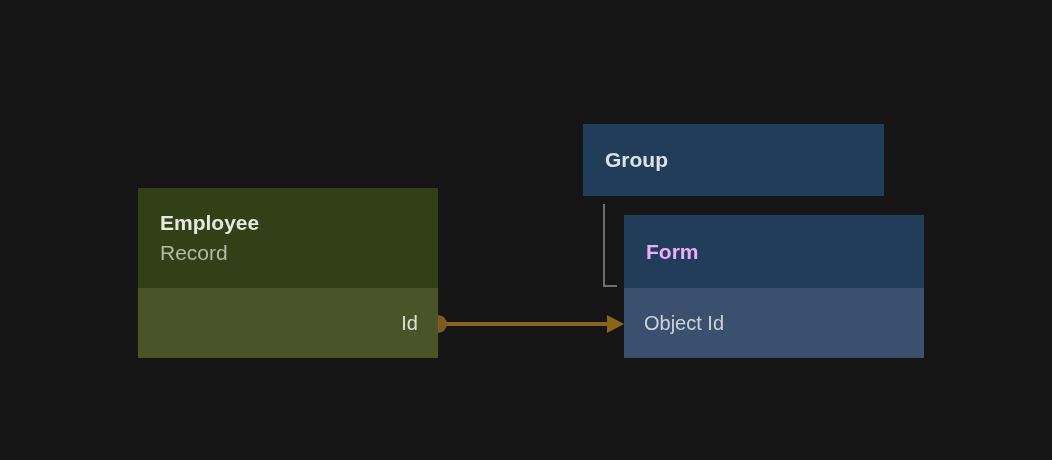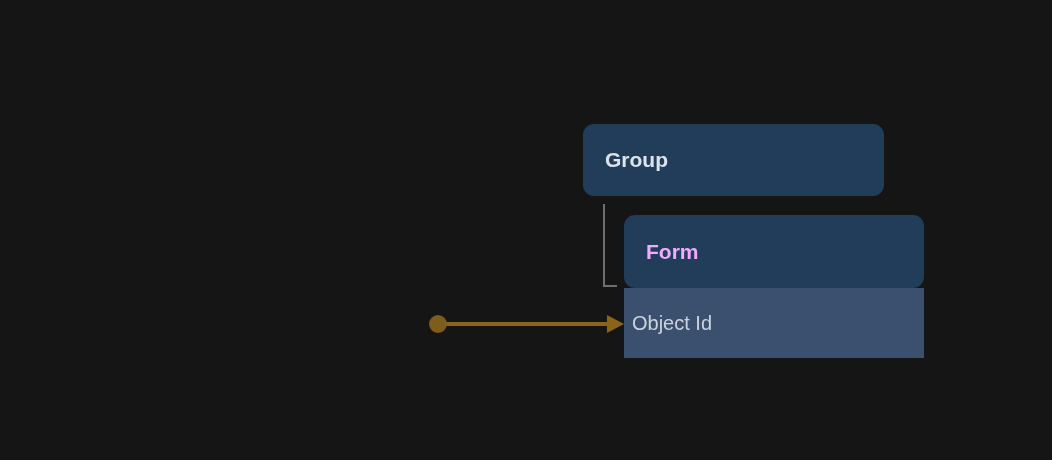--- a/index.html
+++ b/index.html
@@ -17,21 +17,20 @@
     position: absolute;
     display: flex;
     flex-direction: column;
   }
 
   .node-header {
     display: flex;
     flex-direction: column;
     justify-content: center;
     padding: 0 22px;
-    border-radius: 11px;
   }
 
   .node-title {
     font-size: 21px;
     font-weight: bold;
     line-height: 30px;
   }
 
   .node-subtitle {
     font-size: 21px;
@@ -56,21 +55,21 @@
 
   
   .node-group { left: 583px; top: 124px; width: 301px; }
   .node-group .node-header { height: 72px; background: #223d59; }
   .node-group .node-title  { color: #dde3eb; }
 
   
   .node-form { left: 624px; top: 215px; width: 300px; }
   .node-form .node-header { height: 73px; background: #223d59; }
   .node-form .node-title  { color: #f0abfc; }
-  .node-form .node-field  { background: #3b506e; color: #ccd3dc; padding: 0 8px; }
+  .node-form .node-field  { background: #3b506e; color: #ccd3dc; padding: 0 20px; }
 
   
   .elbow {
     position: absolute;
     left: 603px;
     top: 204px;
     width: 14px;
     height: 83px;
     border-left: 2px solid #6e6e6e;
     border-bottom: 2px solid #6e6e6e;
@@ -109,20 +108,29 @@
 <body>
 
 <div class="canvas">
 
   <div class="elbow"></div>
 
   <div class="arrow-line"></div>
   <div class="arrow-head"></div>
   <div class="port-dot"></div>
 
+  <div class="node node-employee">
+    <div class="node-header">
+      <div class="node-title">Employee</div>
+      <div class="node-subtitle">Record</div>
+    </div>
+    <div class="node-field">
+      <span>Id</span>
+    </div>
+  </div>
 
   <div class="node node-group">
     <div class="node-header">
       <div class="node-title">Group</div>
     </div>
   </div>
 
   <div class="node node-form">
     <div class="node-header">
       <div class="node-title">Form</div>

